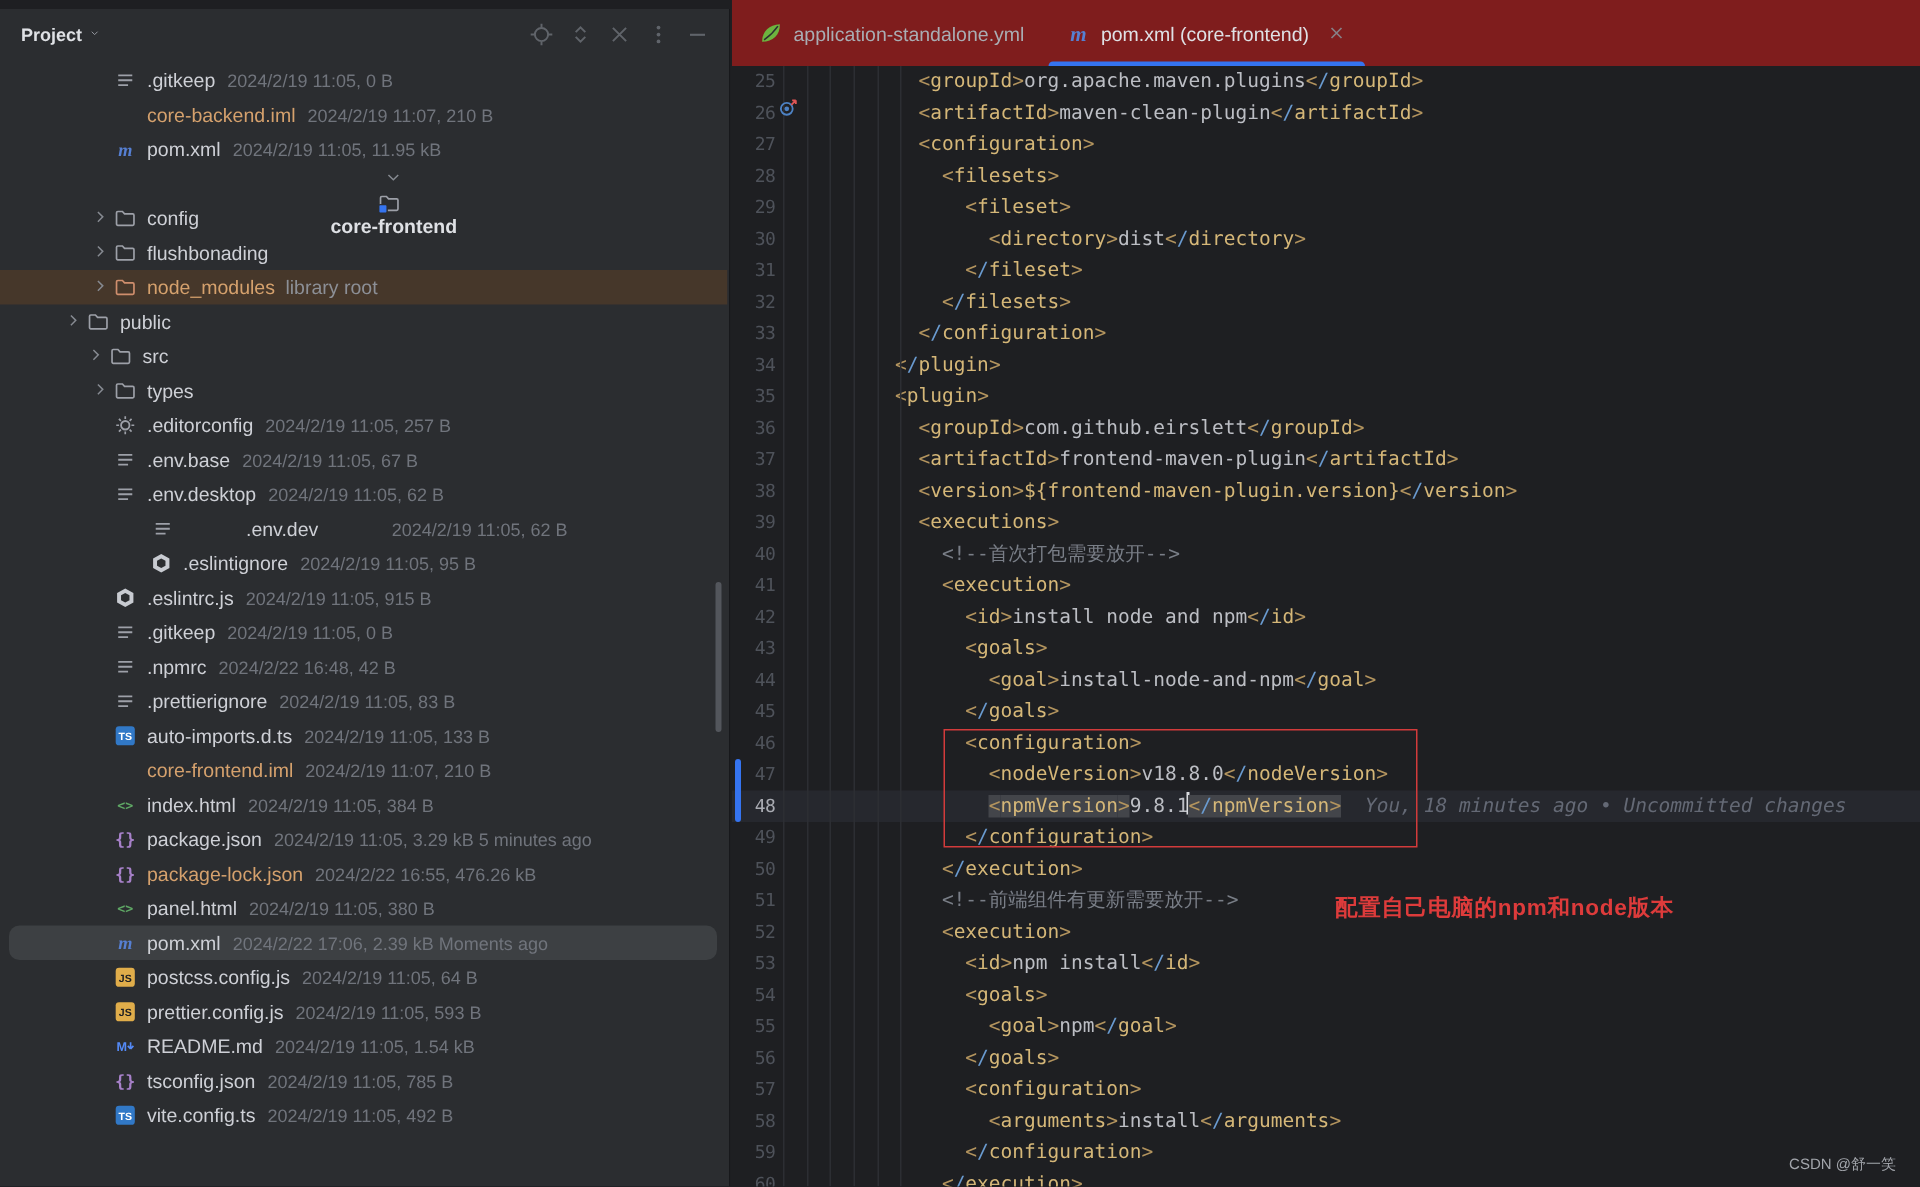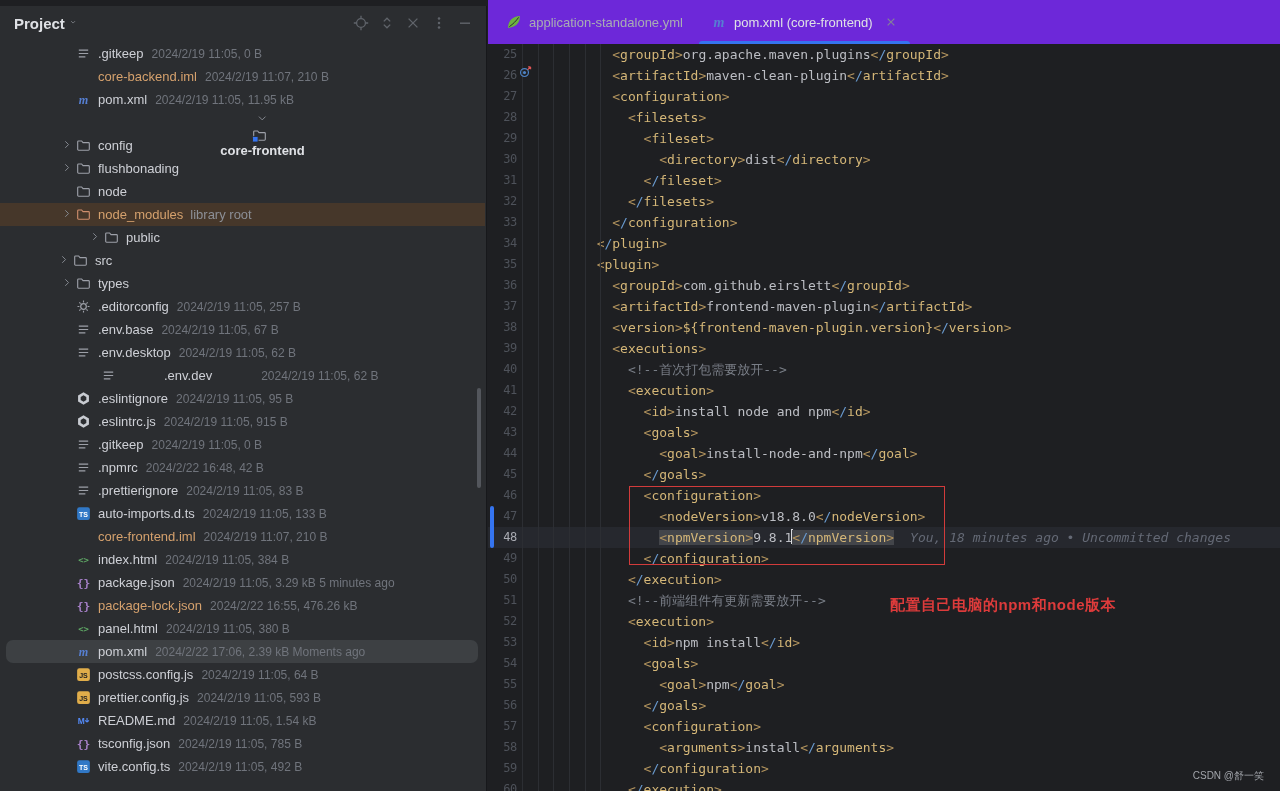--- a/index.html
+++ b/index.html
@@ -5,39 +5,39 @@
   html,body{margin:0;padding:0}
   body{
     width:1280px;height:791px;overflow:hidden;position:relative;
     background:#1e1f22;font-family:"Liberation Sans",sans-serif;
     -webkit-font-smoothing:antialiased;
   }
   
   .panel{position:absolute;left:0;top:0;width:487px;height:791px;background:#2b2d30;border-right:1px solid #17181b;box-sizing:border-box}
   .topstrip{position:absolute;left:0;top:0;width:487px;height:6px;background:#1e1f22;z-index:4}
   .panel-header{position:absolute;top:6px;left:0;right:1px;height:34px;display:flex;align-items:center;padding:0 12px 0 14px;box-sizing:border-box}
-  .panel-title{color:#dfe1e5;font-size:15px;font-weight:bold;display:flex;align-items:center;gap:5px;cursor:default}
+  .panel-title{color:#dfe1e5;font-size:12px;font-weight:bold;display:flex;align-items:center;gap:5px;cursor:default}
   .panel-title .tchev{display:flex;margin-top:2px}
   .header-icons{margin-left:auto;display:flex;gap:10px;align-items:center}
   .hicon{width:16px;height:16px;display:flex;align-items:center;justify-content:center;opacity:.85}
   .tree{position:absolute;top:42px;left:0;right:1px;bottom:0;overflow:hidden}
   .trow{height:23px;display:flex;align-items:center;position:relative;font-size:13px;color:#ced0d6;white-space:nowrap;cursor:default}
   .trow>*{position:relative;z-index:1}
   .trow.selected::before{content:'';position:absolute;left:6px;right:7px;top:0;bottom:0;background:#3d4043;border-radius:7px;z-index:0}
   .trow.library::before{content:'';position:absolute;left:0;right:0;top:0;bottom:0;background:#46372a;z-index:0}
   .chev{width:18px;height:16px;display:flex;align-items:center;justify-content:center;flex:none}
   .ficon{width:17px;height:16px;display:flex;align-items:center;justify-content:flex-start;flex:none;margin-right:5px}
   .tname{color:#ced0d6}
   .tname.orange{color:#d5a16d}
   .tname.bold{font-weight:bold;color:#dfe1e5}
   .tsuffix{color:#8c8f96;margin-left:7px}
   .tmeta{color:#70747c;font-size:12px;margin-left:8px}
   .tree-scroll{position:absolute;right:5px;top:388px;width:4px;height:100px;background:#53565c;border-radius:2px;z-index:3}
   
-  .tabbar{position:absolute;left:488px;top:0;right:0;height:44px;display:flex;align-items:stretch;padding-left:4px;background:#6d28d9}
+  .tabbar{position:absolute;left:488px;top:0;right:0;height:44px;display:flex;align-items:stretch;padding-left:4px;background:#7f1d1d}
   .tab{display:flex;align-items:center;gap:7px;padding:0 14px;font-size:13px;color:#a9adb3;position:relative;cursor:default}
   .tab.active{color:#dfe1e5}
   .tab.active::after{content:'';position:absolute;left:2px;right:2px;bottom:0;height:3px;background:#3574f0;border-radius:3px 3px 0 0}
   .tab .ticon{display:flex;width:16px}
   .tab .close{display:flex;width:14px;margin-left:4px;opacity:.9}
   
   .code{position:absolute;left:488px;top:44px;right:0;bottom:0;font-family:"DejaVu Sans Mono",monospace;font-size:13px;line-height:21px;z-index:1}
   .cline{height:21px;display:flex;white-space:pre;position:relative}
   .cline.current{background:#26282e}
   .lnum{width:29px;text-align:right;color:#4e525a;flex:none;font-size:12px;letter-spacing:-.3px}
@@ -163,44 +163,35 @@
             <path d="M5 3l5 5-5 5" stroke="#868a91" stroke-width="1.5" transform="scale(.95) translate(0,-1)"></path>
           </svg>
         </span>
         <span class="ficon">
           <svg width="15" height="15" viewBox="0 0 16 16" fill="none" xmlns="http://www.w3.org/2000/svg">
             <path d="M1.8 4.1c0-.5.4-.9.9-.9h3.3l1.5 1.7h5.8c.5 0 .9.4.9.9v6.3c0 .5-.4.9-.9.9H2.7c-.5 0-.9-.4-.9-.9V4.1z" stroke="#9da0a8" stroke-width="1.2"></path>
           </svg>
         </span>
         <span class="tname">flushbonading</span>
       </div>
-      <div class="trow" style="padding-left: 58px;">
-        <span class="chev"></span>
-        <span class="ficon">
-          <svg width="15" height="15" viewBox="0 0 16 16" fill="none" xmlns="http://www.w3.org/2000/svg">
-            <path d="M1.8 4.1c0-.5.4-.9.9-.9h3.3l1.5 1.7h5.8c.5 0 .9.4.9.9v6.3c0 .5-.4.9-.9.9H2.7c-.5 0-.9-.4-.9-.9V4.1z" stroke="#9da0a8" stroke-width="1.2"></path>
-          </svg>
-        </span>
-        <span class="tname">node</span>
-      </div>
       <div class="trow library" style="padding-left: 58px;">
         <span class="chev">
           <svg width="11" height="11" viewBox="0 0 16 16" fill="none" xmlns="http://www.w3.org/2000/svg">
             <path d="M5 3l5 5-5 5" stroke="#868a91" stroke-width="1.5" transform="scale(.95) translate(0,-1)"></path>
           </svg>
         </span>
         <span class="ficon">
           <svg width="15" height="15" viewBox="0 0 16 16" fill="none" xmlns="http://www.w3.org/2000/svg">
             <path d="M1.8 4.1c0-.5.4-.9.9-.9h3.3l1.5 1.7h5.8c.5 0 .9.4.9.9v6.3c0 .5-.4.9-.9.9H2.7c-.5 0-.9-.4-.9-.9V4.1z" stroke="#cf8e6d" stroke-width="1.2"></path>
           </svg>
         </span>
         <span class="tname orange">node_modules</span>
         <span class="tsuffix">library root</span>
       </div>
-      <div class="trow" style="padding-left: 86px;">
+      <div class="trow" style="padding-left: 40px;">
         <span class="chev">
           <svg width="11" height="11" viewBox="0 0 16 16" fill="none" xmlns="http://www.w3.org/2000/svg">
             <path d="M5 3l5 5-5 5" stroke="#868a91" stroke-width="1.5" transform="scale(.95) translate(0,-1)"></path>
           </svg>
         </span>
         <span class="ficon">
           <svg width="15" height="15" viewBox="0 0 16 16" fill="none" xmlns="http://www.w3.org/2000/svg">
             <path d="M1.8 4.1c0-.5.4-.9.9-.9h3.3l1.5 1.7h5.8c.5 0 .9.4.9.9v6.3c0 .5-.4.9-.9.9H2.7c-.5 0-.9-.4-.9-.9V4.1z" stroke="#9da0a8" stroke-width="1.2"></path>
           </svg>
         </span>
@@ -266,21 +257,21 @@
       <div class="trow" style="padding-left: 42px; gap: 41px;">
         <span class="chev"></span>
         <span class="ficon">
           <svg width="15" height="15" viewBox="0 0 16 16" fill="none" xmlns="http://www.w3.org/2000/svg">
             <path d="M3 4.5h10M3 8h10M3 11.5h7" stroke="#9da0a8" stroke-width="1.3"></path>
           </svg>
         </span>
         <span class="tname">.env.dev</span>
         <span class="tmeta">2024/2/19 11:05, 62 B</span>
       </div>
-      <div class="trow" style="padding-left: 58px;">
+      <div class="trow" style="padding-left: 82px;">
         <span class="chev"></span>
         <span class="ficon">
           <svg width="15" height="15" viewBox="0 0 16 16" fill="none" xmlns="http://www.w3.org/2000/svg">
             <path d="M8 1.4l5.8 3.3v6.6L8 14.6l-5.8-3.3V4.7z" fill="#c8cbd1"></path>
             <path d="M8 4.6l3 1.7v3.4L8 11.4l-3-1.7V6.3z" fill="#2b2d30"></path>
           </svg>
         </span>
         <span class="tname">.eslintignore</span>
         <span class="tmeta">2024/2/19 11:05, 95 B</span>
       </div>

